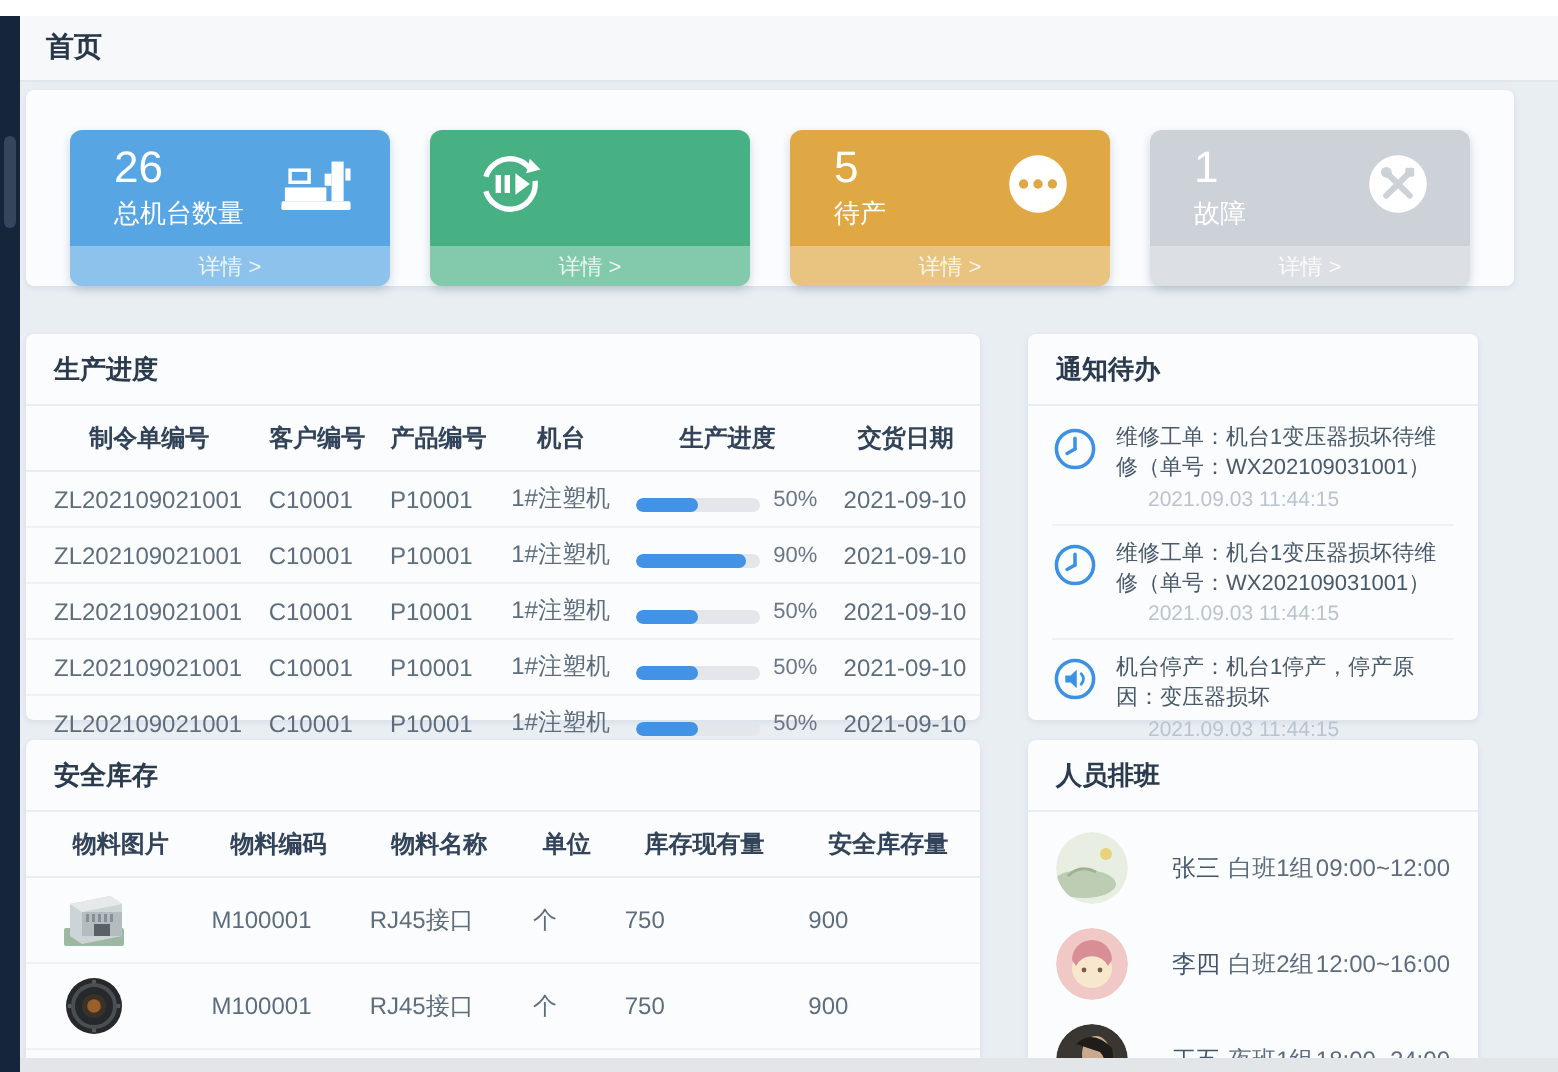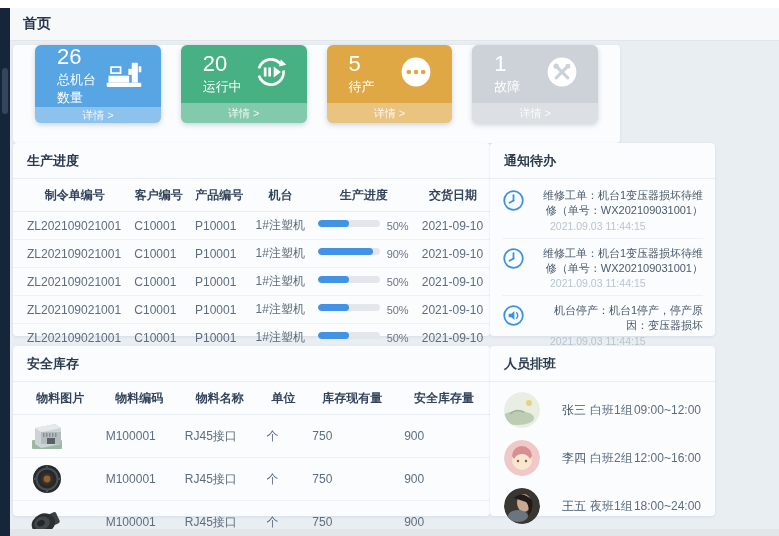--- a/index.html
+++ b/index.html
@@ -11,56 +11,56 @@
   .rail-thumb { position:absolute; left:2px; top:60px; width:6px; height:46px; background:#33465e; border-radius:3px; }
   .header-bar { position:absolute; left:10px; top:8px; width:769px; height:33px; background:#f6f8fa; border-bottom:1px solid #e2e6ea; display:flex; align-items:center; padding-left:13px; }
   .page-title { font-size:14px; font-weight:bold; color:#28374a; }
   .content { position:absolute; left:10px; top:41px; width:769px; height:488px; padding:4px 12px 0 3px; }
   .bottom-strip { position:absolute; left:10px; top:529px; width:769px; height:7px; background:#e3e6e9; }
 
   .panel { background:#fafcfe; border-radius:4px; box-shadow:0 1px 3px rgba(90,110,130,0.12); }
   .panel-title { font-size:13px; font-weight:bold; color:#2b3a4d; padding:9px 14px 8px; border-bottom:1px solid #e8edf2; }
 
   
-  .cards-panel { width:607px; height:98px; display:flex; align-items:flex-start; gap:20px; padding:0 22px; margin-bottom:0; }
+  .cards-panel { width:744px; height:98px; display:flex; align-items:flex-end; gap:20px; padding:0 22px; margin-bottom:24px; }
   .stat-card { flex:1; height:78px; border-radius:6px; overflow:hidden; display:flex; flex-direction:column; box-shadow:0 2px 5px rgba(80,100,120,0.25); cursor:pointer; }
   .stat-body { flex:1; display:flex; align-items:center; justify-content:space-between; padding:0 18px 0 22px; }
   .stat-num { font-size:22px; color:#ffffff; line-height:1.1; }
   .stat-label { font-size:13px; color:#ffffff; margin-top:2px; }
   .stat-footer { height:20px; background:rgba(255,255,255,0.32); display:flex; align-items:center; justify-content:center; font-size:11px; color:rgba(255,255,255,0.85); }
   .card-blue  { background:#58a5e4; }
   .card-green { background:#47b183; }
   .card-orange{ background:#dfa845; }
   .card-gray  { background:#ccd2d8; }
 
   
-  .cols { display:flex; gap:0; margin-bottom:10px; }
+  .cols { display:flex; gap:24px; margin-bottom:10px; }
   .col-left { width:477px; }
   .col-right { width:225px; }
   .h-prod { height:193px; }
   .h-inv { height:170px; }
 
   
   table { width:100%; border-collapse:collapse; }
   th { font-size:12px; font-weight:bold; color:#33445a; text-align:center; padding:8px 6px 7px; border-bottom:1px solid #e8edf2; }
   td { font-size:12px; color:#5e6d7d; padding:5px 6px; border-bottom:1px solid #eef2f6; }
   tr:last-child td { border-bottom:none; }
   .prod-table td { height:27px; }
-  .progress-cell { display:flex; align-items:flex-start; gap:7px; }
+  .progress-cell { display:flex; align-items:flex-end; gap:7px; }
   .bar-track { width:62px; height:7px; background:#e3e7eb; border-radius:4px; overflow:hidden; }
   .bar-fill { height:7px; background:#4292e6; border-radius:4px; }
   .pct { font-size:11px; color:#6b7785; }
   .inv-table td { height:42px; }
 
   
   .notif-list { padding:2px 12px 0; }
   .notif-item { display:flex; gap:8px; padding:7px 0 6px; border-bottom:1px solid #eef2f6; cursor:pointer; }
   .notif-item:last-child { border-bottom:none; }
   .notif-icon { flex:0 0 24px; padding-top:1px; }
-  .notif-text { font-size:11px; color:#4a5a6a; line-height:1.35;text-align:right; }
+  .notif-text { font-size:11px; color:#4a5a6a; line-height:1.35; }
   .notif-time { font-size:10.5px; color:#b9c4ce; margin-top:2px;margin-left:16px; }
 
   
   .sched-list { padding:4px 14px 0; }
   .sched-row { display:flex; align-items:center; height:48px; }
   .avatar { width:36px; height:36px; border-radius:50%; overflow:hidden; flex:0 0 36px; }
   .sched-name { font-size:12px; color:#44566c; width:72px; padding-left:22px; }
   .sched-shift { font-size:12px; color:#5e6d7d; width:78px; }
   .sched-time { font-size:12px; color:#5e6d7d; }
 
@@ -99,24 +99,20 @@
               <rect x="27" y="12" width="4" height="7" fill="#fff"></rect>
               <rect x="39" y="9" width="3" height="7" fill="#fff"></rect>
             </svg>
           </span>
         </div>
         <div class="stat-footer">详情 &gt;</div>
       </div>
 
       <div class="stat-card card-green">
         <div class="stat-body">
-          <div>
-            <div class="stat-num">20</div>
-            <div class="stat-label">运行中</div>
-          </div>
           <span>
             <svg width="36" height="36" viewBox="0 0 40 40">
               <circle cx="20" cy="20" r="14" fill="none" stroke="#fff" stroke-width="3" stroke-dasharray="30 8" transform="rotate(40 20 20)"></circle>
               <polygon points="31,6 37,12 29,14" fill="#fff"></polygon>
               <rect x="12" y="15" width="3" height="10" fill="#fff"></rect>
               <rect x="17" y="15" width="3" height="10" fill="#fff"></rect>
               <polygon points="23,14 31,20 23,26" fill="#fff"></polygon>
             </svg>
           </span>
         </div>

